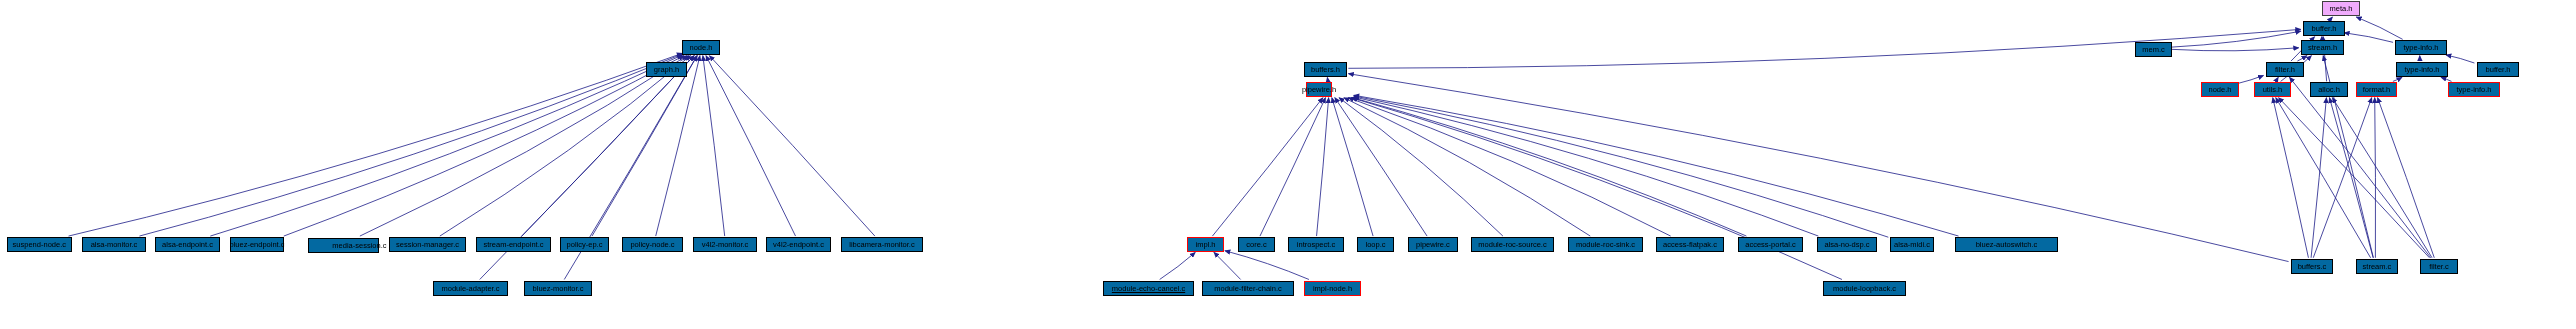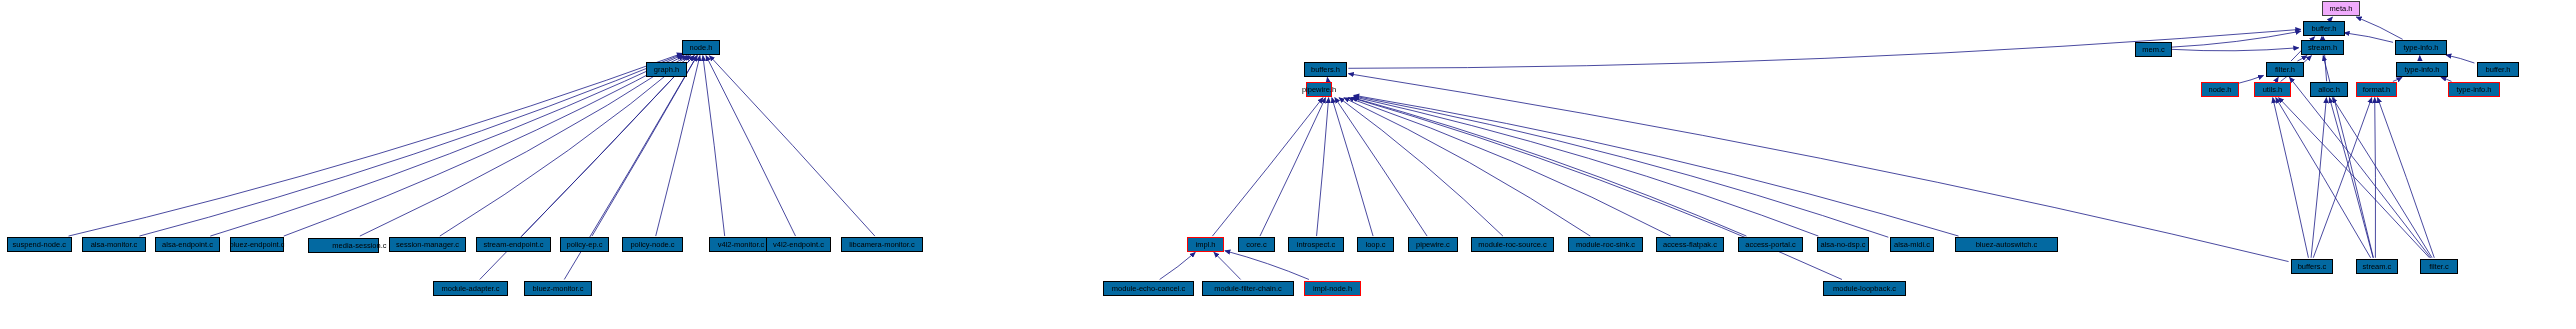--- a/index.html
+++ b/index.html
@@ -192,21 +192,21 @@
       </div>
       <div class="node" style="left: 476px; top: 237px; width: 75px;">
         <span>stream-endpoint.c</span>
       </div>
       <div class="node" style="left: 560px; top: 237px; width: 49px;">
         <span>policy-ep.c</span>
       </div>
       <div class="node" style="left: 622px; top: 237px; width: 61px;">
         <span>policy-node.c</span>
       </div>
-      <div class="node" style="left: 693px; top: 237px; width: 64px; margin-left: 16px;">
+      <div class="node" style="left: 693px; top: 237px; width: 64px;">
         <span>v4l2-monitor.c</span>
       </div>
       <div class="node" style="left: 766px; top: 237px; width: 65px;">
         <span>v4l2-endpoint.c</span>
       </div>
       <div class="node" style="left: 841px; top: 237px; width: 82px;">
         <span>libcamera-monitor.c</span>
       </div>
       <div class="node red" style="left: 1187px; top: 237px; width: 37px;">
         <span>impl.h</span>
@@ -228,36 +228,36 @@
       </div>
       <div class="node" style="left: 1568px; top: 237px; width: 75px;">
         <span>module-roc-sink.c</span>
       </div>
       <div class="node" style="left: 1656px; top: 237px; width: 68px;">
         <span>access-flatpak.c</span>
       </div>
       <div class="node" style="left: 1738px; top: 237px; width: 65px;">
         <span>access-portal.c</span>
       </div>
-      <div class="node" style="left: 1817px; top: 237px; width: 52px;">
+      <div class="node" style="left: 1817px; top: 237px; width: 60px;">
         <span>alsa-no-dsp.c</span>
       </div>
       <div class="node" style="left: 1890px; top: 237px; width: 44px;">
         <span>alsa-midi.c</span>
       </div>
       <div class="node" style="left: 1955px; top: 237px; width: 103px;">
         <span>bluez-autoswitch.c</span>
       </div>
       <div class="node" style="left: 433px; top: 281px; width: 75px;">
         <span>module-adapter.c</span>
       </div>
       <div class="node" style="left: 524px; top: 281px; width: 68px;">
         <span>bluez-monitor.c</span>
       </div>
-      <div class="node" style="left: 1103px; top: 281px; width: 91px;">
+      <div class="node" style="left: 1103px; top: 281px; width: 91px; text-decoration: underline;">
         <span>module-echo-cancel.c</span>
       </div>
       <div class="node" style="left: 1202px; top: 281px; width: 92px;">
         <span>module-filter-chain.c</span>
       </div>
       <div class="node red" style="left: 1304px; top: 281px; width: 57px;">
         <span>impl-node.h</span>
       </div>
       <div class="node" style="left: 1823px; top: 281px; width: 83px;">
         <span>module-loopback.c</span>

